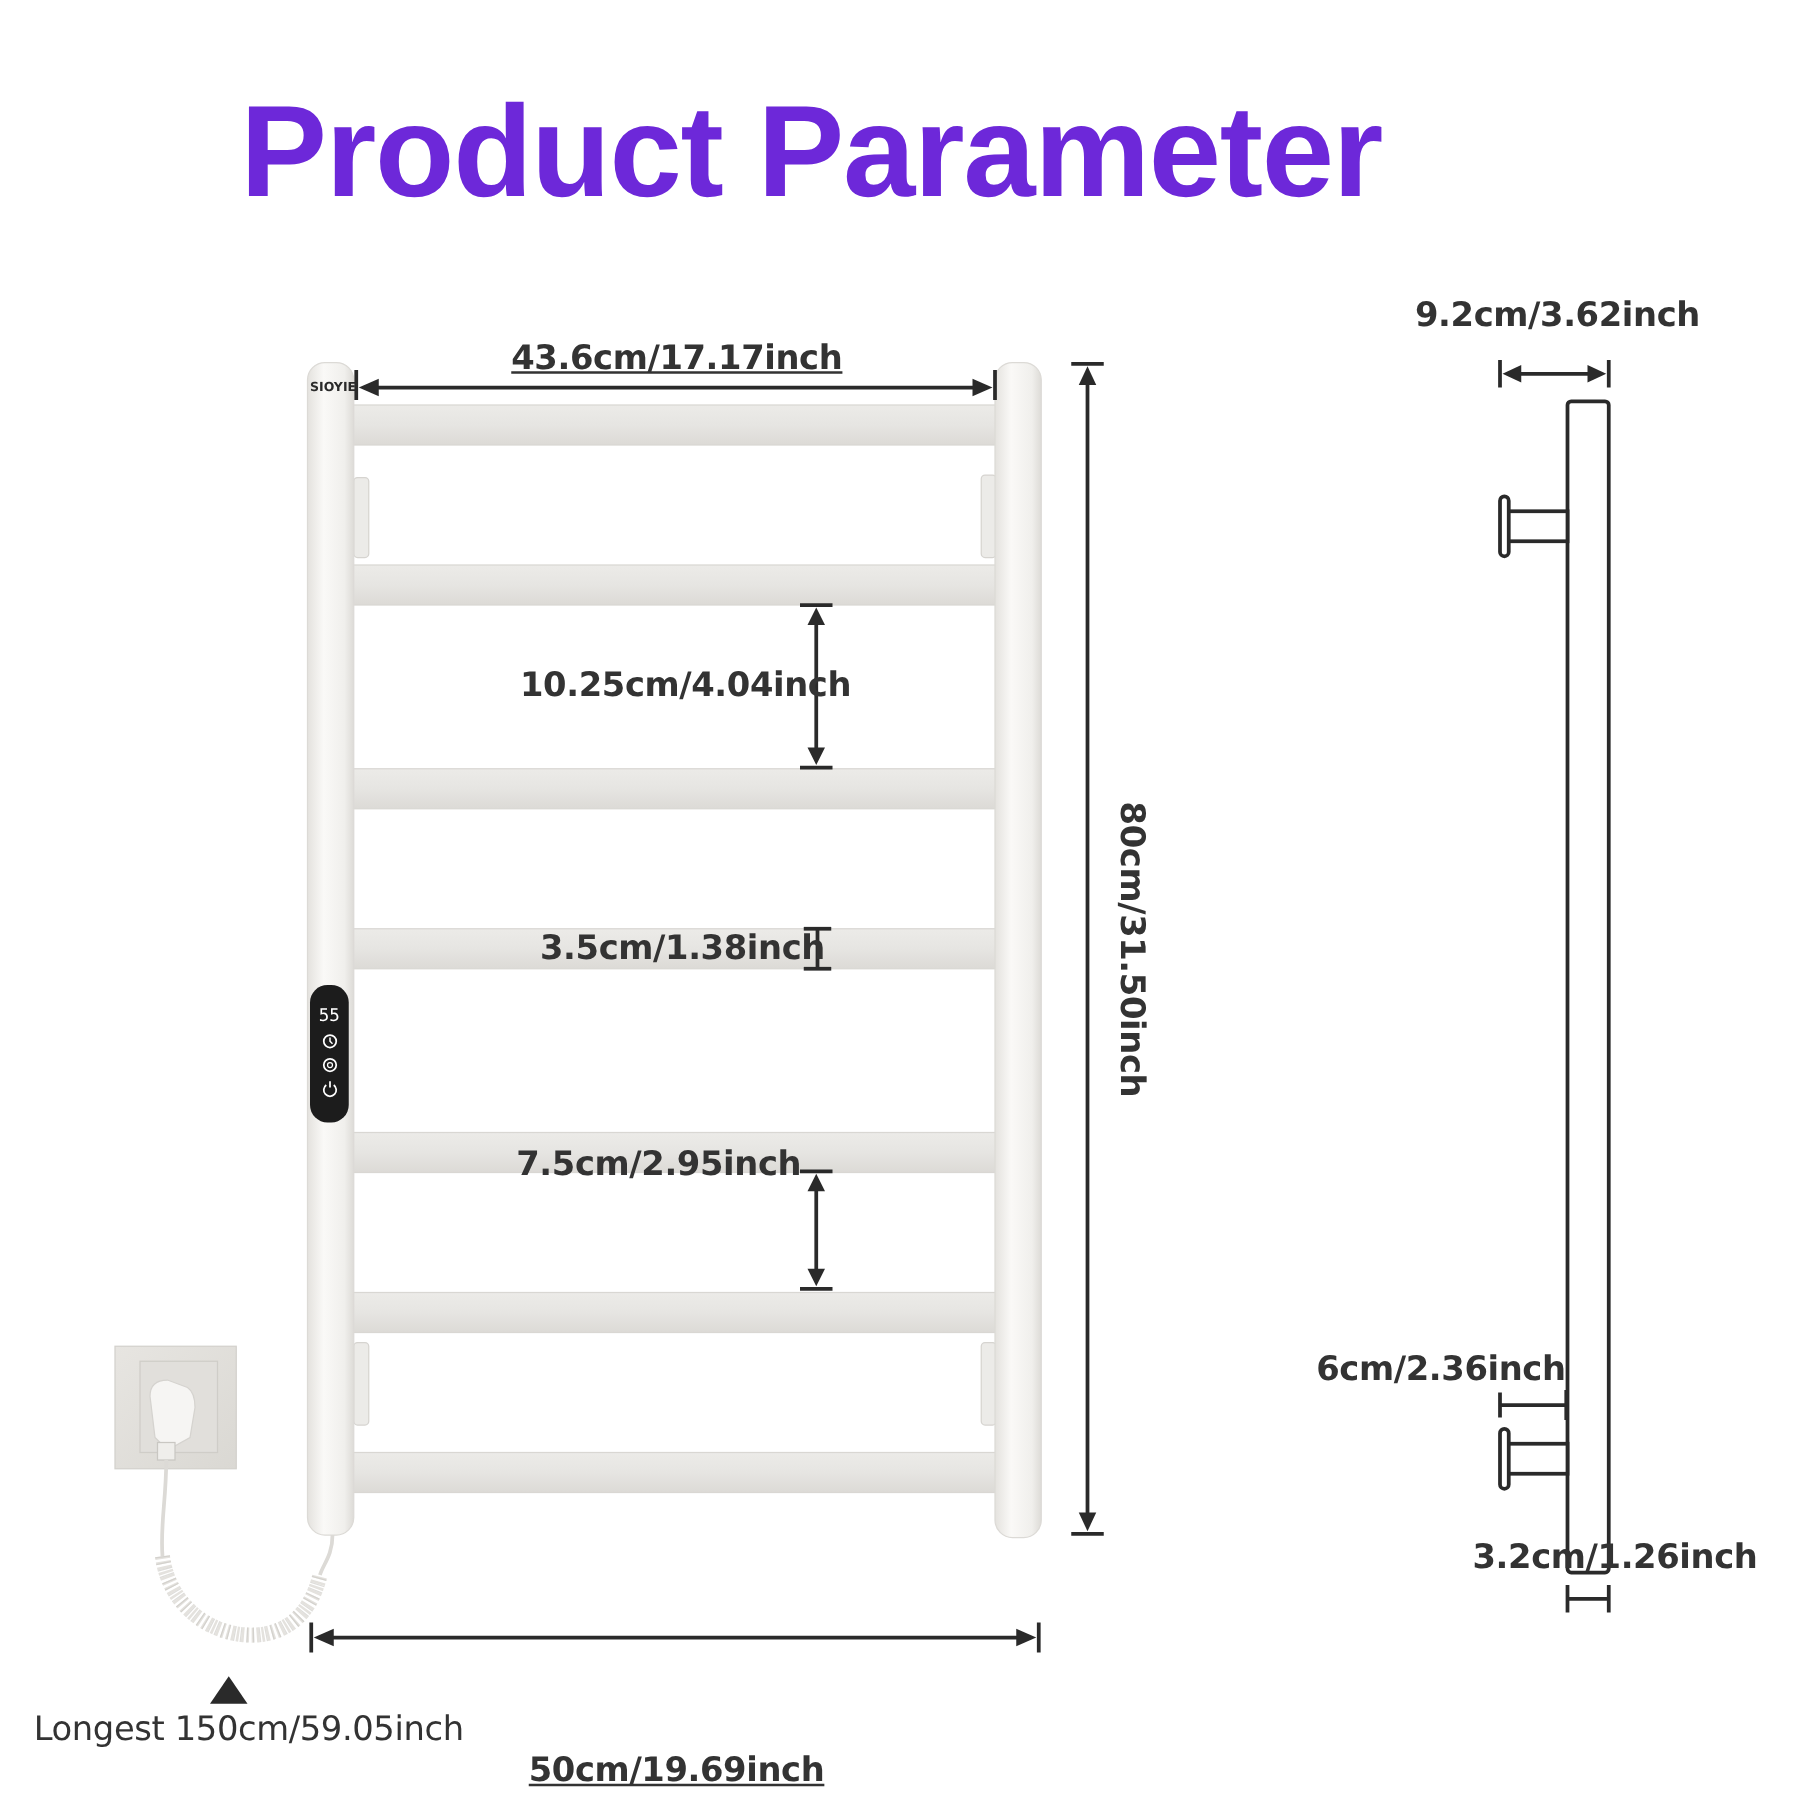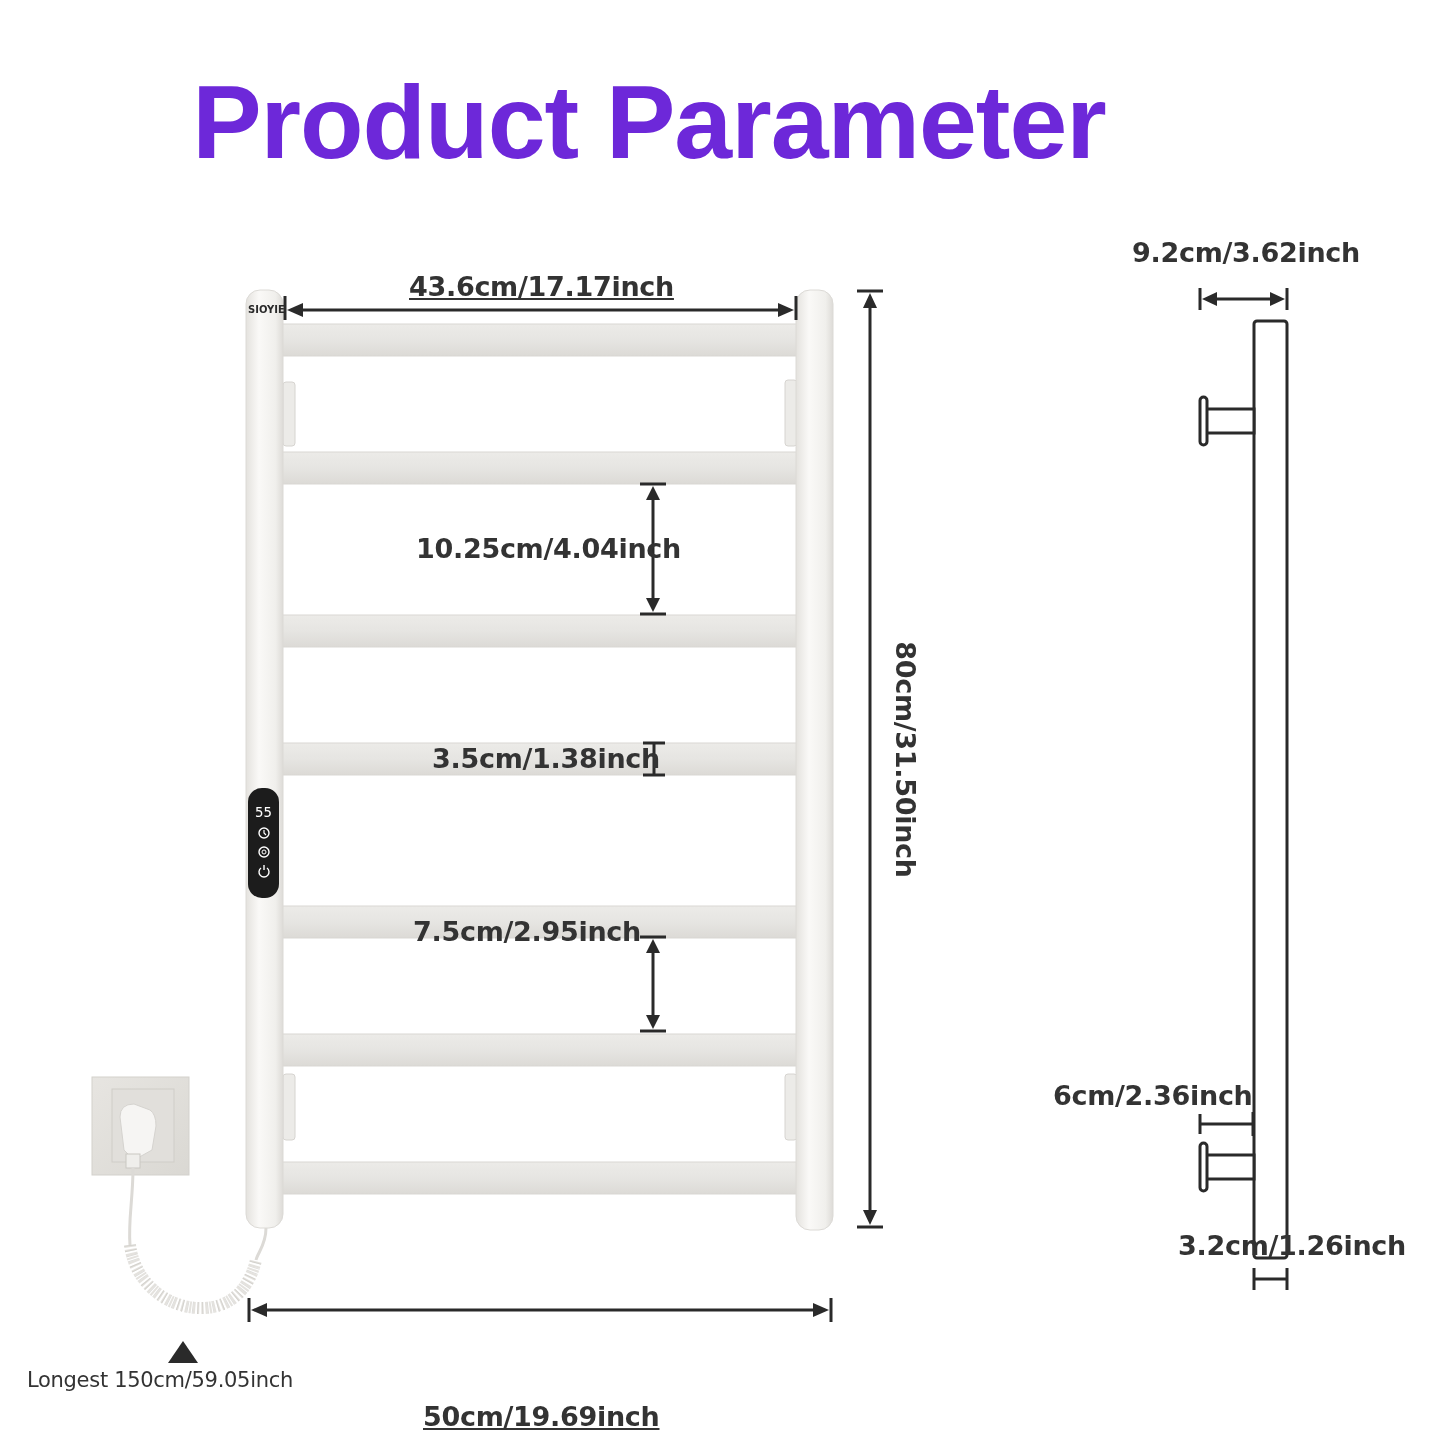--- a/index.html
+++ b/index.html
@@ -174,16 +174,16 @@
     <line class="dimline" x1="1254" y1="1279" x2="1287" y2="1279"></line>
   </g>
 </svg>
 
 <div class="abs dim" style="left:409px; top:271px;text-decoration:underline;">43.6cm/17.17inch</div>
 <div class="abs dim" style="left:376px; top:533px;margin-left:40px;">10.25cm/4.04inch</div>
 <div class="abs dim" style="left:411px; top:743px;margin-left:21px;">3.5cm/1.38inch</div>
 <div class="abs dim" style="left:413px; top:916px;">7.5cm/2.95inch</div>
 <div class="abs dim" style="left:770px; top:744px; width:270px; text-align:center; transform: rotate(90deg); transform-origin: 50% 50%;">80cm/31.50inch</div>
 <div class="abs dim" style="left:423px; top:1401px;text-decoration:underline;">50cm/19.69inch</div>
-<div class="abs dim" style="left:27px; top:1368px; font-weight:normal; font-size:21px;">Longest 150cm/59.05inch</div>
+<div class="abs dim" style="left:27px; top:1368px; font-weight:normal; font-size:27px;">Longest 150cm/59.05inch</div>
 <div class="abs dim" style="left:1132px; top:237px;">9.2cm/3.62inch</div>
 <div class="abs dim" style="left:1053px; top:1080px;">6cm/2.36inch</div>
 <div class="abs dim" style="left:1178px; top:1230px;">3.2cm/1.26inch</div>
 
 </body></html>

